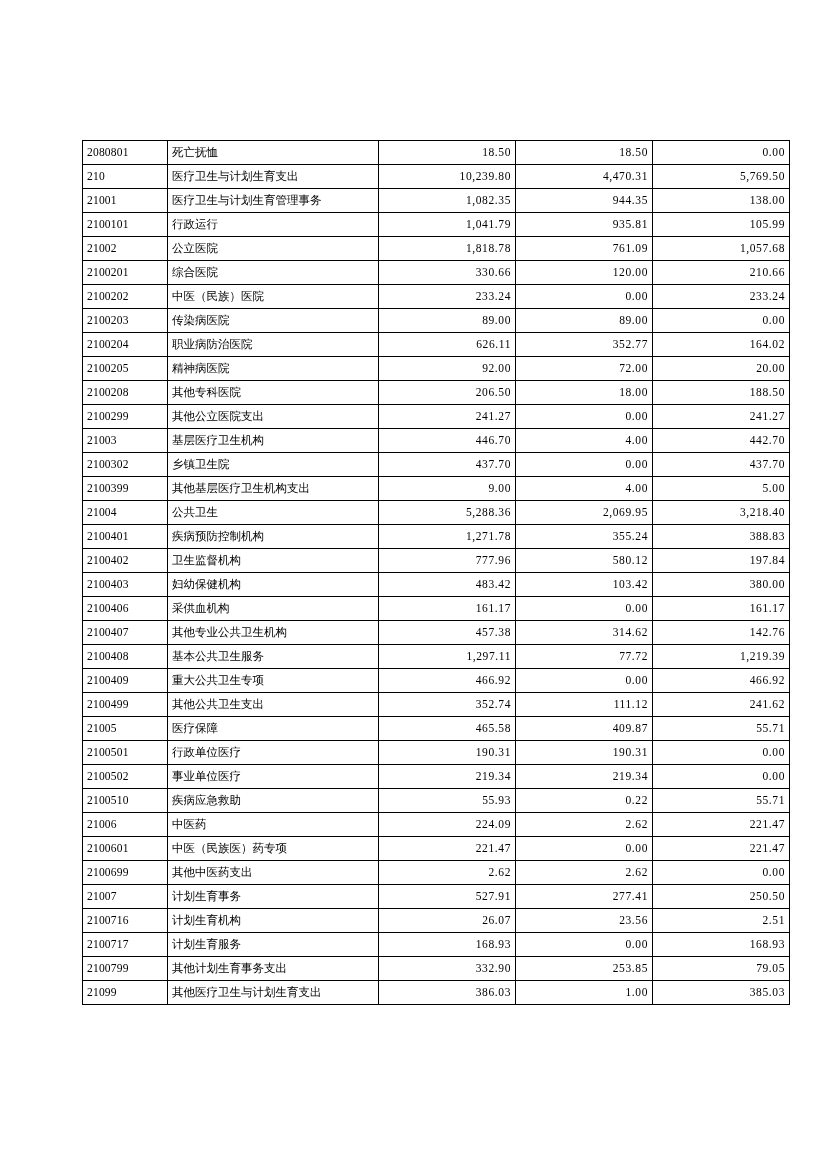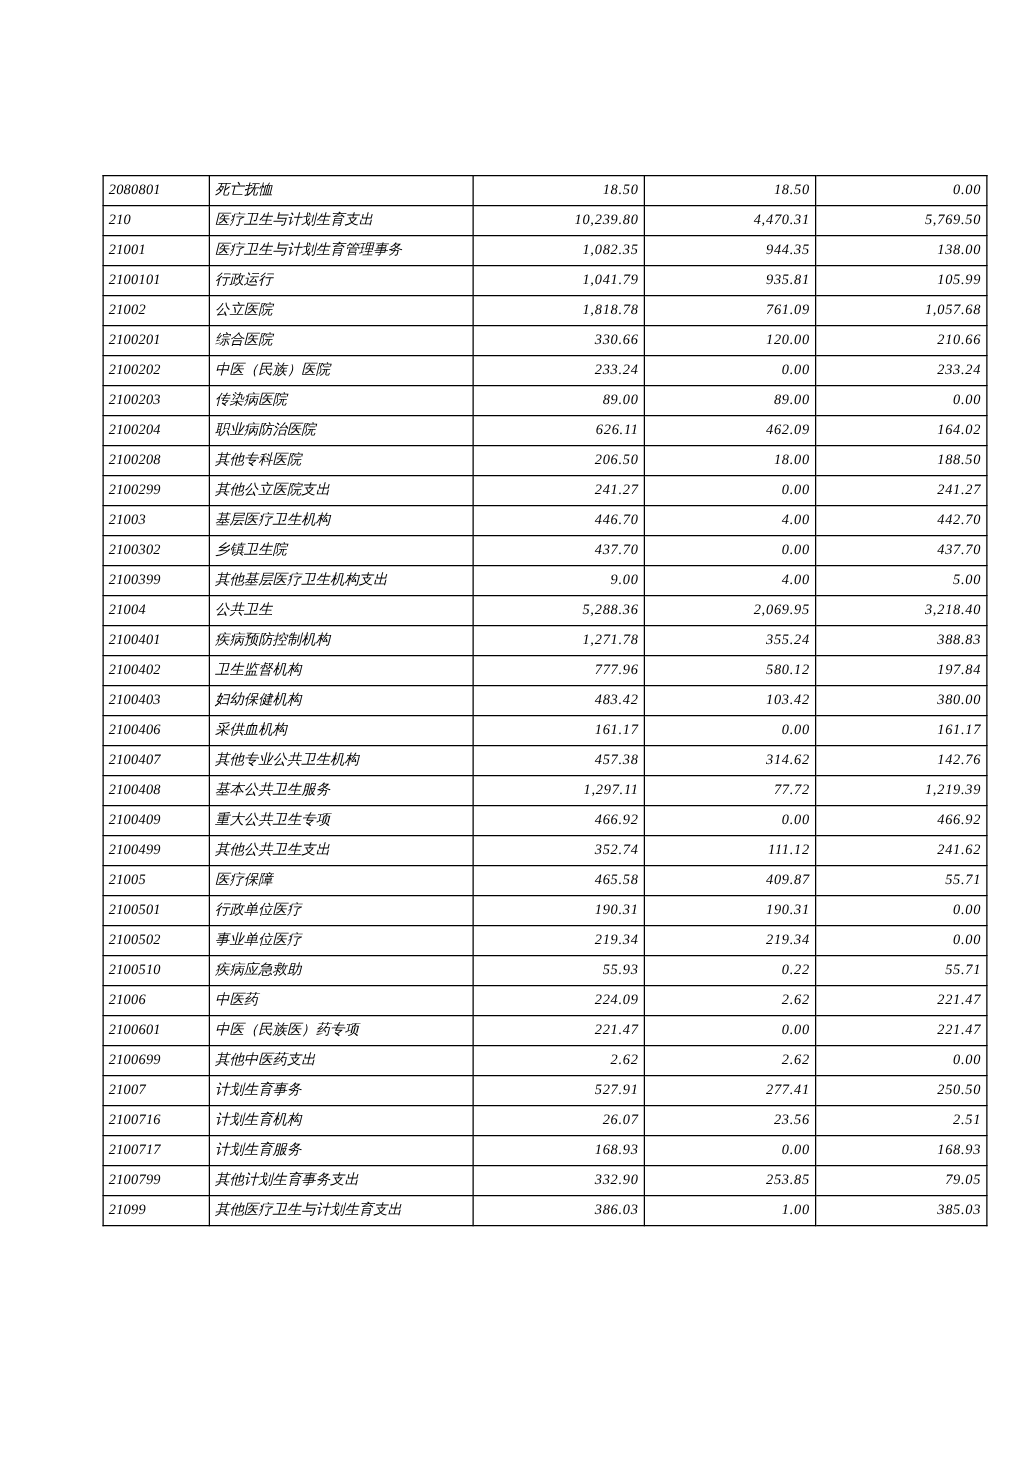--- a/index.html
+++ b/index.html
@@ -18,21 +18,20 @@
     width: 827px;
     height: 1169px;
     box-sizing: border-box;
     padding: 140px 82px 0 82px;
   }
   table.budget {
     width: 663px;
     border-collapse: collapse;
     table-layout: fixed;
     font-size: 11.5px;
-    font-style: italic;
   }
   table.budget td {
     border: 1px solid #000000;
     padding: 3px 4px;
     vertical-align: middle;
     line-height: 1.35;
     height: 17px;
   }
   td.code {
     width: 76px;
@@ -115,22 +114,29 @@
           <td class="code">2100203</td>
           <td class="name lvl1">传染病医院</td>
           <td class="num">89.00</td>
           <td class="num">89.00</td>
           <td class="num">0.00</td>
         </tr>
         <tr>
           <td class="code">2100204</td>
           <td class="name lvl1">职业病防治医院</td>
           <td class="num">626.11</td>
-          <td class="num">462.09</td>
+          <td class="num">352.77</td>
           <td class="num">164.02</td>
+        </tr>
+        <tr>
+          <td class="code">2100205</td>
+          <td class="name lvl1">精神病医院</td>
+          <td class="num">92.00</td>
+          <td class="num">72.00</td>
+          <td class="num">20.00</td>
         </tr>
         <tr>
           <td class="code">2100208</td>
           <td class="name lvl1">其他专科医院</td>
           <td class="num">206.50</td>
           <td class="num">18.00</td>
           <td class="num">188.50</td>
         </tr>
         <tr>
           <td class="code">2100299</td>

